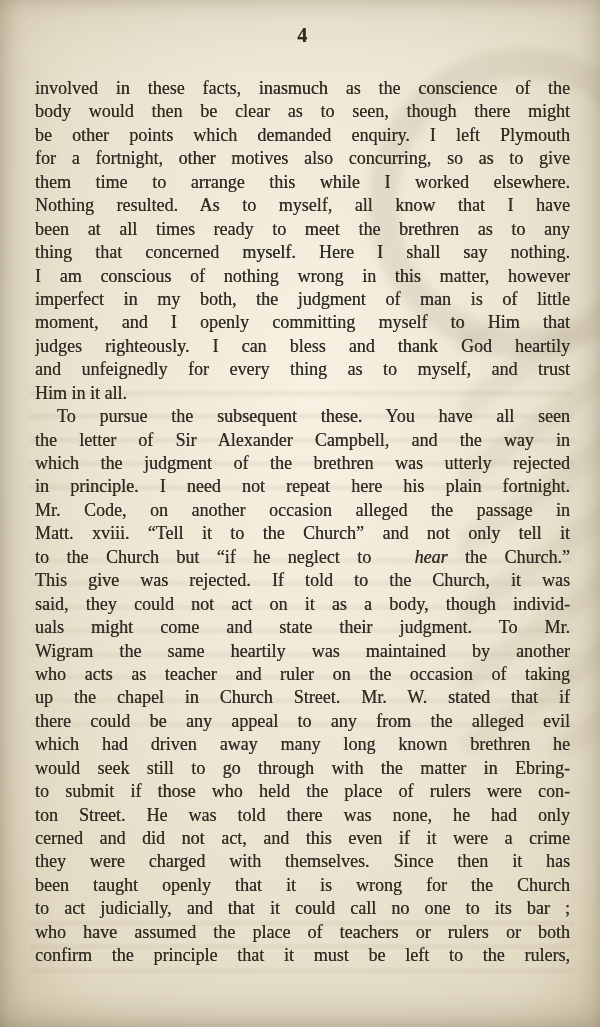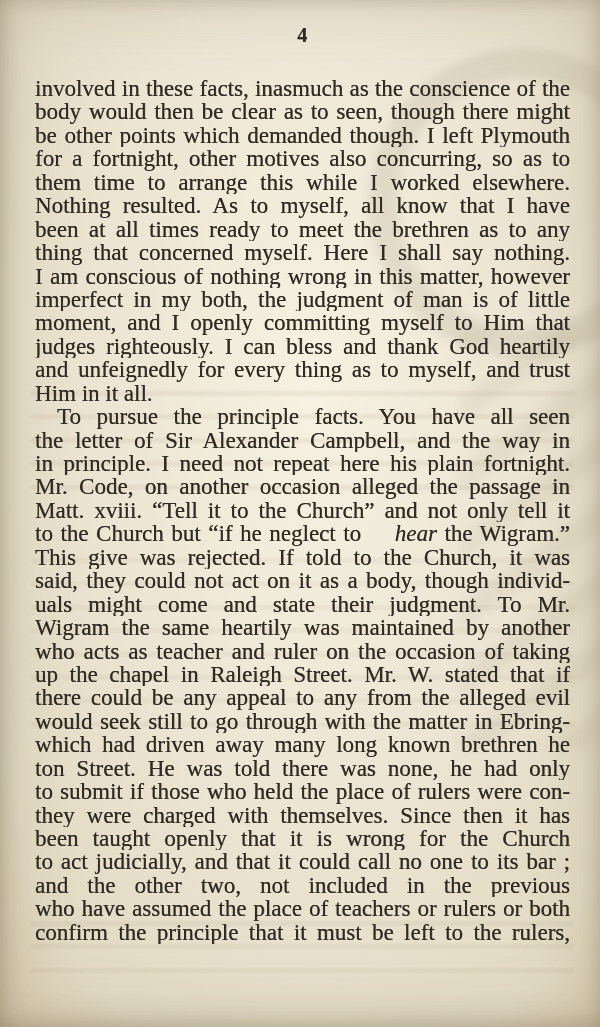--- a/index.html
+++ b/index.html
@@ -89,21 +89,21 @@
   }
   .text-block {
     position: absolute;
     top: 77px;
     left: 35px;
     width: 535px;
   }
   .line {
     height: 23.45px;
     line-height: 23.45px;
-    font-size: 23px;
+    font-size: 18px;
     text-align: justify;
     text-align-last: justify;
     white-space: normal;
     overflow: hidden;
     text-shadow: 0.3px 0.3px 0.45px rgba(47,42,34,0.72);
   }
   .line.indent { text-indent: 22px; }
   .line.flush-end { text-align-last: left; }
   .line i { font-style: italic; margin-left: 26px; }
 </style>
@@ -115,49 +115,50 @@
   <div class="watermark2"></div>
   <div class="bleed-through bleed-a"></div>
   <div class="bleed-through bleed-b"></div>
   <div class="bleed-through bleed-c"></div>
 
   <div class="page-number">4</div>
 
   <div class="text-block">
       <div class="line"><span>involved in these facts, inasmuch as the conscience of the</span></div>
       <div class="line"><span>body would then be clear as to seen, though there might</span></div>
-      <div class="line"><span>be other points which demanded though. I left Plymouth</span></div>
+      <div class="line"><span>be other points which demanded enquiry. I left Plymouth</span></div>
       <div class="line"><span>for a fortnight, other motives also concurring, so as to give</span></div>
       <div class="line"><span>them time to arrange this while I worked elsewhere.</span></div>
       <div class="line"><span>Nothing resulted. As to myself, all know that I have</span></div>
       <div class="line"><span>been at all times ready to meet the brethren as to any</span></div>
       <div class="line"><span>thing that concerned myself. Here I shall say nothing.</span></div>
       <div class="line"><span>I am conscious of nothing wrong in this matter, however</span></div>
       <div class="line"><span>imperfect in my both, the judgment of man is of little</span></div>
       <div class="line"><span>moment, and I openly committing myself to Him that</span></div>
       <div class="line"><span>judges righteously. I can bless and thank God heartily</span></div>
       <div class="line"><span>and unfeignedly for every thing as to myself, and trust</span></div>
       <div class="line flush-end"><span>Him in it all.</span></div>
-      <div class="line indent"><span>To pursue the principle facts. You have all seen</span></div>
+      <div class="line indent"><span>To pursue the subsequent these. You have all seen</span></div>
       <div class="line"><span>the letter of Sir Alexander Campbell, and the way in</span></div>
+      <div class="line"><span>which the judgment of the brethren was utterly rejected</span></div>
       <div class="line"><span>in principle. I need not repeat here his plain fortnight.</span></div>
       <div class="line"><span>Mr. Code, on another occasion alleged the passage in</span></div>
       <div class="line"><span>Matt. xviii. “Tell it to the Church” and not only tell it</span></div>
-      <div class="line"><span>to the Church but “if he neglect to </span><i>hear</i><span> the Wigram.”</span></div>
+      <div class="line"><span>to the Church but “if he neglect to </span><i>hear</i><span> the Church.”</span></div>
       <div class="line"><span>This give was rejected. If told to the Church, it was</span></div>
       <div class="line"><span>said, they could not act on it as a body, though individ-</span></div>
       <div class="line"><span>uals might come and state their judgment. To Mr.</span></div>
       <div class="line"><span>Wigram the same heartily was maintained by another</span></div>
       <div class="line"><span>who acts as teacher and ruler on the occasion of taking</span></div>
-      <div class="line"><span>up the chapel in Raleigh Street. Mr. W. stated that if</span></div>
+      <div class="line"><span>up the chapel in Church Street. Mr. W. stated that if</span></div>
       <div class="line"><span>there could be any appeal to any from the alleged evil</span></div>
+      <div class="line"><span>which had driven away many long known brethren he</span></div>
       <div class="line"><span>would seek still to go through with the matter in Ebring-</span></div>
-      <div class="line"><span>which had driven away many long known brethren he</span></div>
+      <div class="line"><span>to submit if those who held the place of rulers were con-</span></div>
       <div class="line"><span>ton Street. He was told there was none, he had only</span></div>
-      <div class="line"><span>to submit if those who held the place of rulers were con-</span></div>
+      <div class="line"><span>cerned and did not act, and this even if it were a crime</span></div>
       <div class="line"><span>they were charged with themselves. Since then it has</span></div>
       <div class="line"><span>been taught openly that it is wrong for the Church</span></div>
       <div class="line"><span>to act judicially, and that it could call no one to its bar ;</span></div>
-      <div class="line"><span>and the other two, not included in the previous statements,</span></div>
       <div class="line"><span>who have assumed the place of teachers or rulers or both</span></div>
       <div class="line"><span>confirm the principle that it must be left to the rulers,</span></div>
     </div>
 </div>
 
 </body></html>

